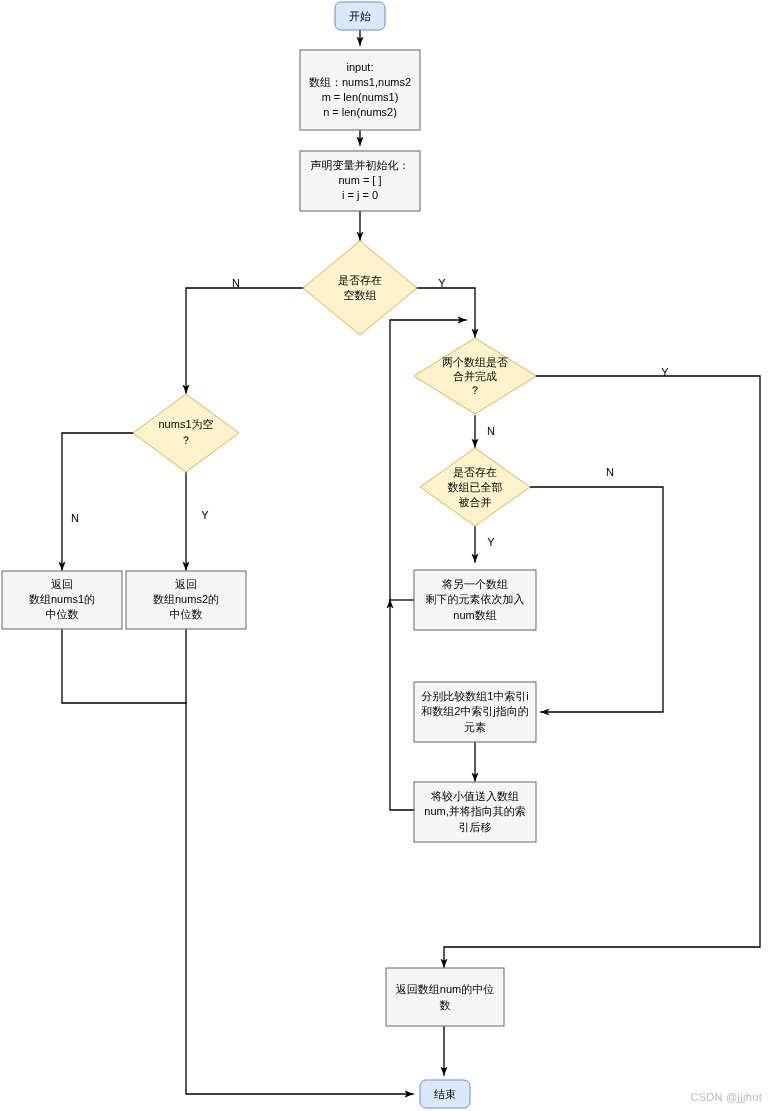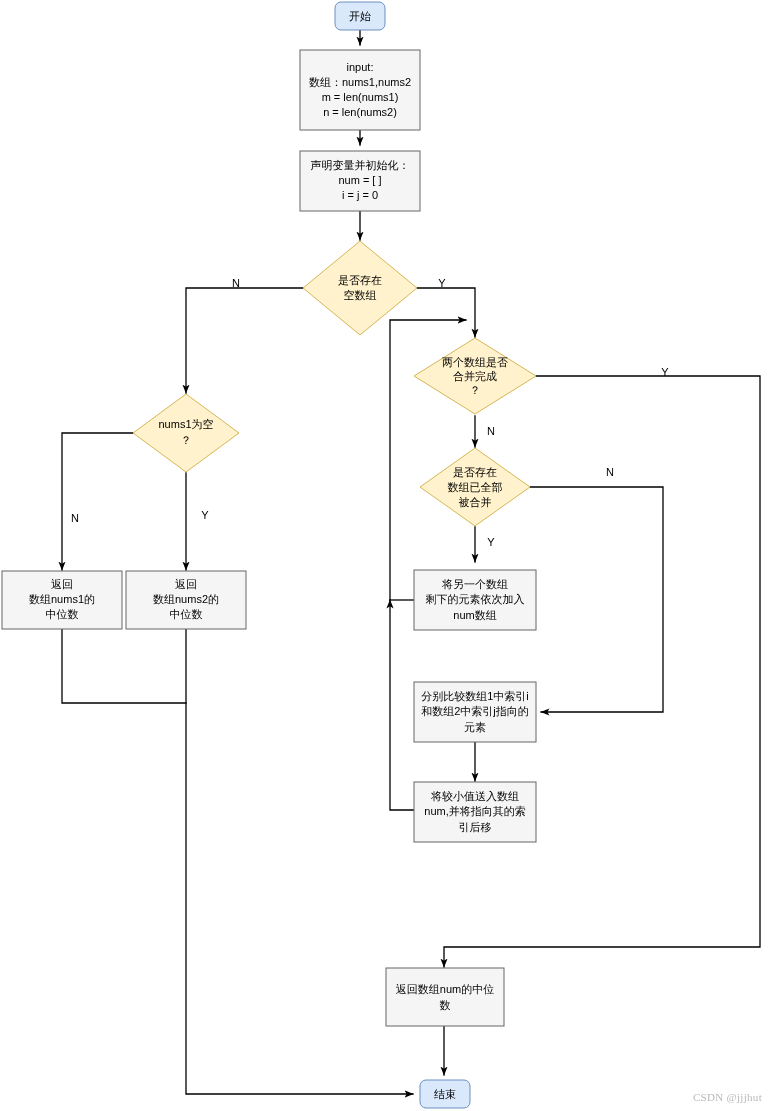--- a/index.html
+++ b/index.html
@@ -54,21 +54,21 @@
     stroke: #000000;
     stroke-width: 1.3;
     fill: none;
     stroke-linecap: square;
     stroke-linejoin: miter;
   }
   .watermark {
     position: absolute;
     right: 8px;
     bottom: 8px;
-    font-family: Liberation Serif, serif;
+    font-family: Liberation Sans, sans-serif;
     font-size: 11px;
     color: #b9b9b9;
     letter-spacing: 0.3px;
     user-select: none;
     margin-top: 44px;
   }
 </style>
 </head>
 <body>
 

